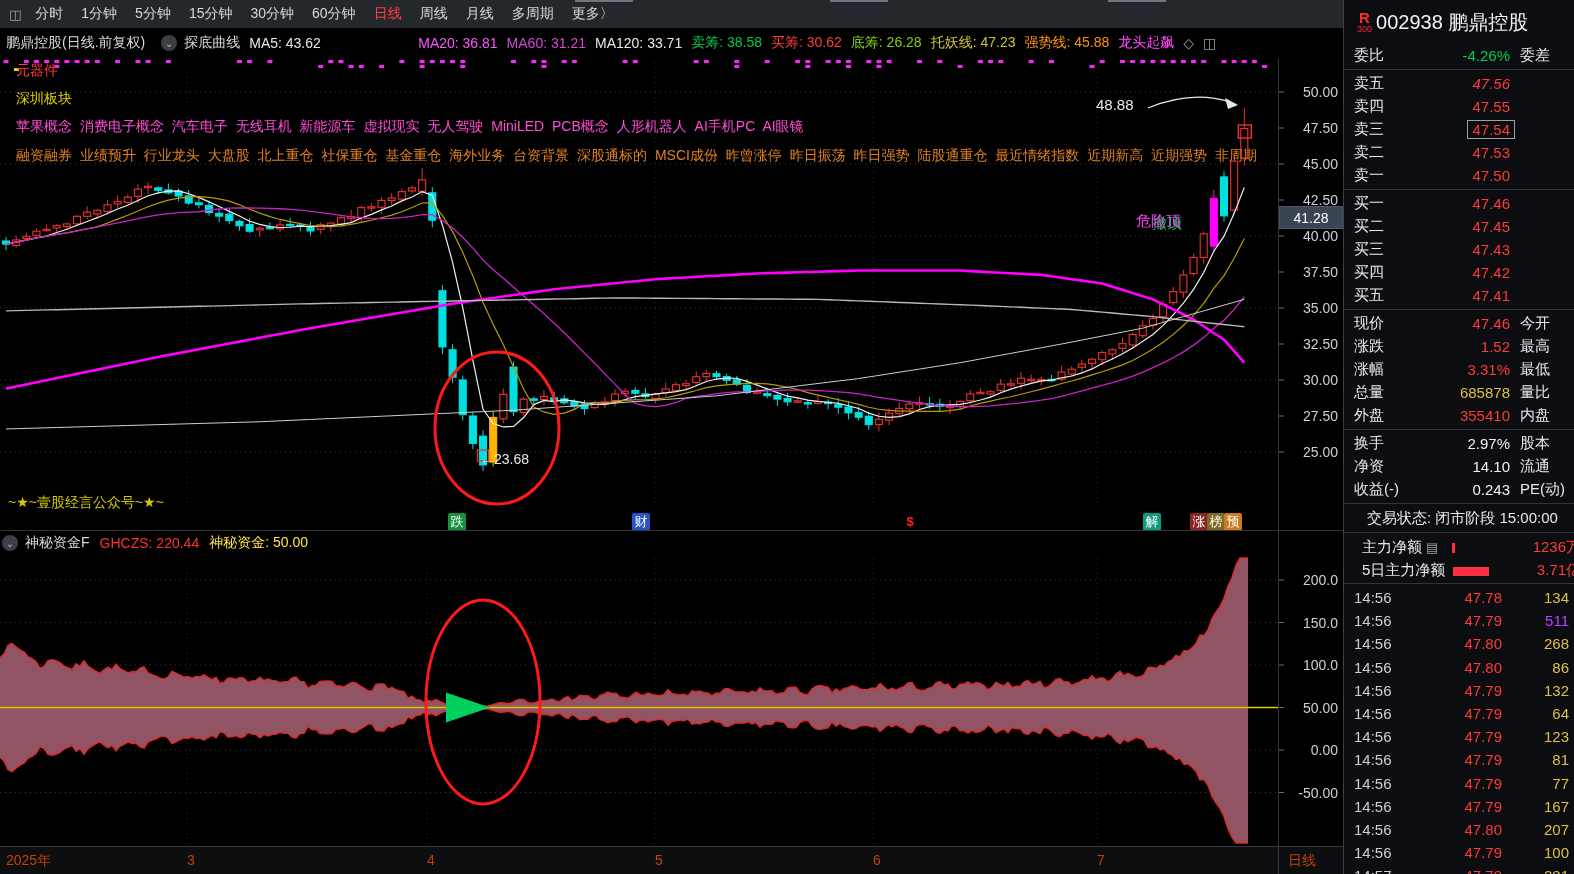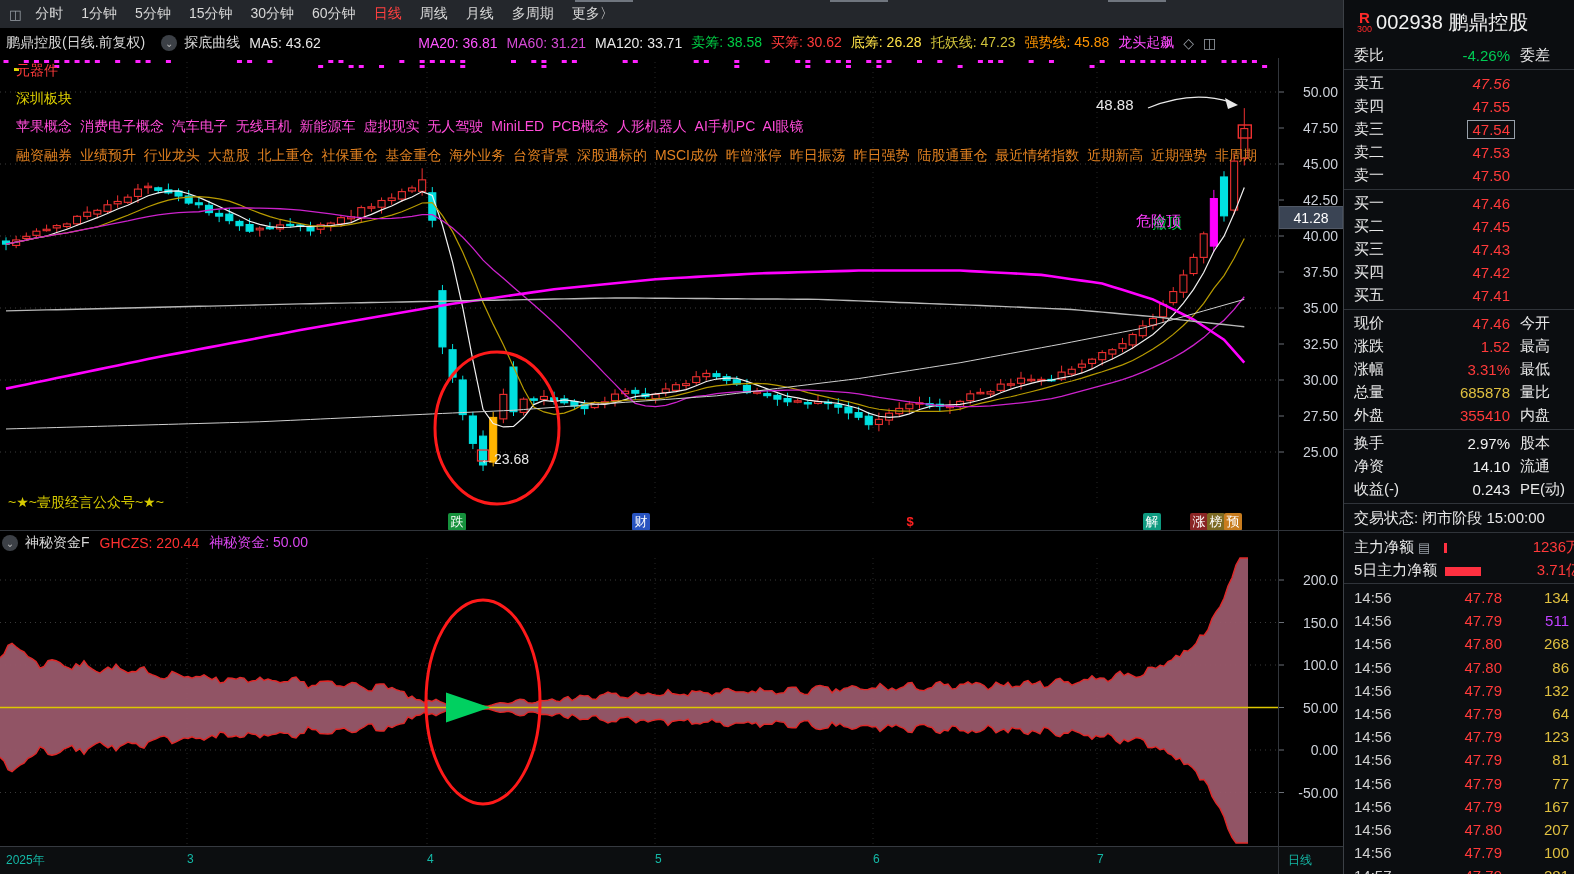--- a/index.html
+++ b/index.html
@@ -25,40 +25,40 @@
 
   .badge{position:absolute;top:513px;height:18px;min-width:16px;padding:0 1px;font-size:13px;
     line-height:18px;text-align:center;color:#fff;border-radius:2px;}
   .watermark{position:absolute;left:8px;top:494px;font-size:14px;color:#d6ca00;}
 
   .sub-header{position:absolute;left:0;top:531px;width:1343px;height:24px;display:flex;
     align-items:center;font-size:14px;color:#d8d8d8;white-space:nowrap;}
   .sub-header .itm{margin-right:10px;}
 
   .xaxis{position:absolute;left:0;top:846px;width:1343px;height:28px;background:#0c0e10;
-    border-top:1px solid #363a40;color:#14b8a6;font-size:12px;}
+    border-top:1px solid #363a40;color:#c2410c;font-size:14px;}
   .xaxis span{position:absolute;top:5px;}
 
   .vline{position:absolute;width:1px;background:#32363c;}
   .hline{position:absolute;height:1px;background:#30343a;}
 
   .qpanel{position:absolute;left:1343px;top:0;width:231px;height:874px;background:#0b0d10;
     border-left:1px solid #3c4046;overflow:hidden;font-size:15px;color:#e8e8e8;}
   .qtitle{height:44px;display:flex;align-items:center;padding-left:13px;}
   .rlogo{display:inline-flex;flex-direction:column;align-items:center;line-height:1;margin-right:4px;}
   .rlogo .r{color:#ff2a2a;font-weight:bold;font-size:15px;}
   .rlogo .s3{color:#ff2a2a;font-size:9px;}
   .qname{font-size:20px;color:#f2f2f2;}
   .qrow{display:grid;grid-template-columns:52px 104px 1fr;align-items:center;height:23px;padding-left:10px;}
   .qrow .v{text-align:right;}
   .qrow .l2{padding-left:10px;}
   .qsep{height:1px;background:#30343a;margin:2px 0;}
   .selbox{border:1px solid #98a0aa;padding:0 4px;margin-right:-5px;}
-  .status{height:24px;line-height:24px;padding-left:10px;white-space:nowrap;overflow:hidden;}
-  .flow{position:relative;height:23px;line-height:23px;padding-left:10px;white-space:nowrap;}
+  .status{height:24px;line-height:24px;padding-left:23px;white-space:nowrap;overflow:hidden;}
+  .flow{position:relative;height:23px;line-height:23px;padding-left:18px;white-space:nowrap;}
   .flow .fv{position:absolute;right:-6px;}
   .flow .bar{display:inline-block;background:#ff3040;vertical-align:middle;margin-left:8px;}
   .ficon{color:#9aa0a8;font-size:13px;margin-left:4px;}
   .trow{display:grid;grid-template-columns:64px 84px 1fr;align-items:center;height:23.2px;padding-left:10px;}
   .trow .tp{text-align:right;color:#ff3a3a;}
   .trow .tv{text-align:right;padding-right:6px;}
 </style>
 </head>
 <body>
 
@@ -87,21 +87,21 @@
       <span class="itm" style="margin-left: 6px;">鹏鼎控股(日线.前复权)</span>
       <span class="circ">⌄</span>
       <span class="itm">探底曲线</span>
       <span class="itm" style="color: rgb(232, 232, 232);">MA5: 43.62</span>
       <span class="itm" style="color: rgb(212, 175, 0); margin-top: 44px;">MA10: 41.06</span>
       <span class="itm" style="color: rgb(255, 85, 255);">MA20: 36.81</span>
       <span class="itm" style="color: rgb(212, 74, 212);">MA60: 31.21</span>
       <span class="itm" style="color: rgb(232, 232, 232);">MA120: 33.71</span>
       <span class="itm" style="color: rgb(0, 204, 68);">卖筹: 38.58</span>
       <span class="itm" style="color: rgb(255, 59, 59);">买筹: 30.62</span>
-      <span class="itm" style="color: #fde047;">底筹: 26.28</span>
+      <span class="itm" style="color: #84cc16;">底筹: 26.28</span>
       <span class="itm" style="color: rgb(207, 194, 58);">托妖线: 47.23</span>
       <span class="itm" style="color: rgb(255, 149, 0);">强势线: 45.88</span>
       <span class="itm" style="color: rgb(255, 75, 255);">龙头起飙</span>
       <span class="itm" style="color: rgb(154, 160, 168);">◇</span>
       <span class="itm" style="color: rgb(154, 160, 168);">◫</span>
     </div>
 
   <svg id="main-svg" style="position:absolute;left:0;top:58px;" width="1343" height="452" viewBox="0 0 1343 452">
       <line x1="187" y1="4" x2="187" y2="448" stroke="#262626" stroke-dasharray="1 4"></line>
       <line x1="427" y1="4" x2="427" y2="448" stroke="#262626" stroke-dasharray="1 4"></line>
@@ -498,21 +498,21 @@
       <span class="badge" style="left: 1207px; background: rgb(124, 106, 34); color: rgb(255, 255, 255);">榜</span>
       <span class="badge" style="left: 1224px; background: rgb(200, 124, 30); color: rgb(255, 255, 255);">预</span>
     </div>
 
   <div class="hline" style="left:0;top:530px;width:1343px;"></div>
 
   <div class="sub-header" id="sub-header">
       <span class="circ" style="margin-left: 2px;">⌄</span>
       <span class="itm">神秘资金F</span>
       <span class="itm" style="color: rgb(255, 48, 48);">GHCZS: 220.44</span>
-      <span class="itm" style="color: #d946ef;">神秘资金: 50.00</span>
+      <span class="itm" style="color: #fde047;">神秘资金: 50.00</span>
     </div>
 
   <svg id="sub-svg" style="position:absolute;left:0;top:556px;" width="1343" height="290" viewBox="0 0 1343 290">
       <line x1="187" y1="2" x2="187" y2="288" stroke="#262626" stroke-dasharray="1 4"></line>
       <line x1="427" y1="2" x2="427" y2="288" stroke="#262626" stroke-dasharray="1 4"></line>
       <line x1="655" y1="2" x2="655" y2="288" stroke="#262626" stroke-dasharray="1 4"></line>
       <line x1="873" y1="2" x2="873" y2="288" stroke="#262626" stroke-dasharray="1 4"></line>
       <line x1="1097" y1="2" x2="1097" y2="288" stroke="#262626" stroke-dasharray="1 4"></line>
       <line x1="0" y1="24" x2="1278" y2="24" stroke="#3a3a3a" stroke-dasharray="1 4"></line>
       <line x1="0" y1="66.5" x2="1278" y2="66.5" stroke="#3a3a3a" stroke-dasharray="1 4"></line>

